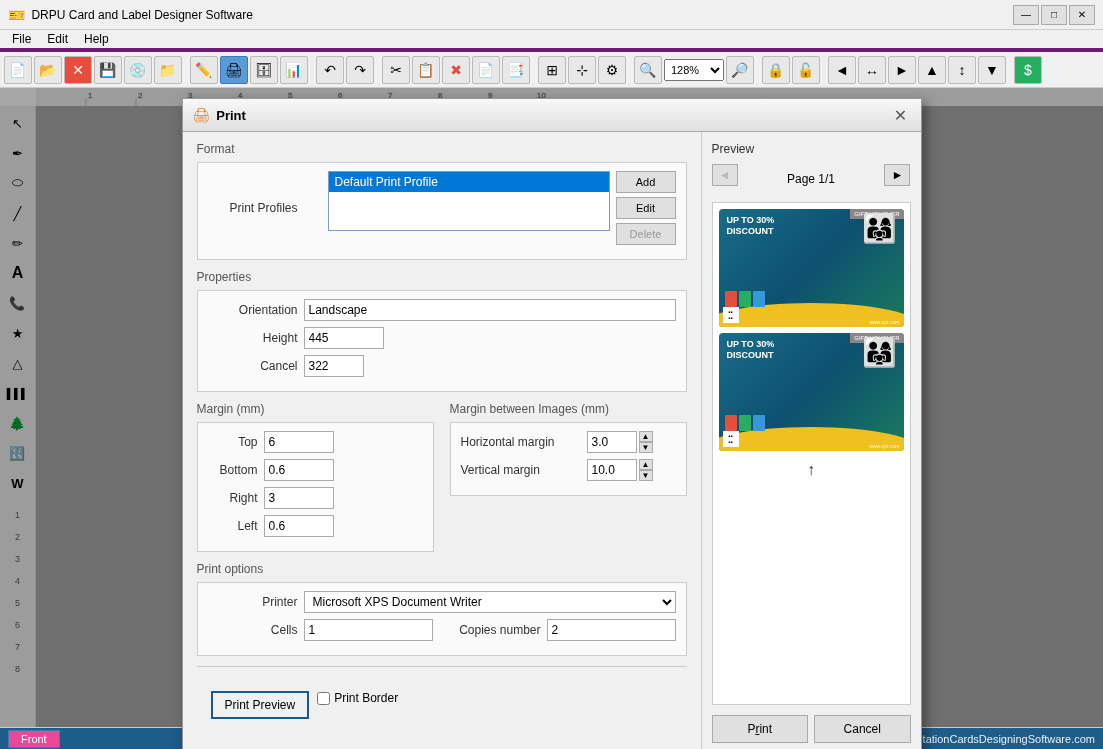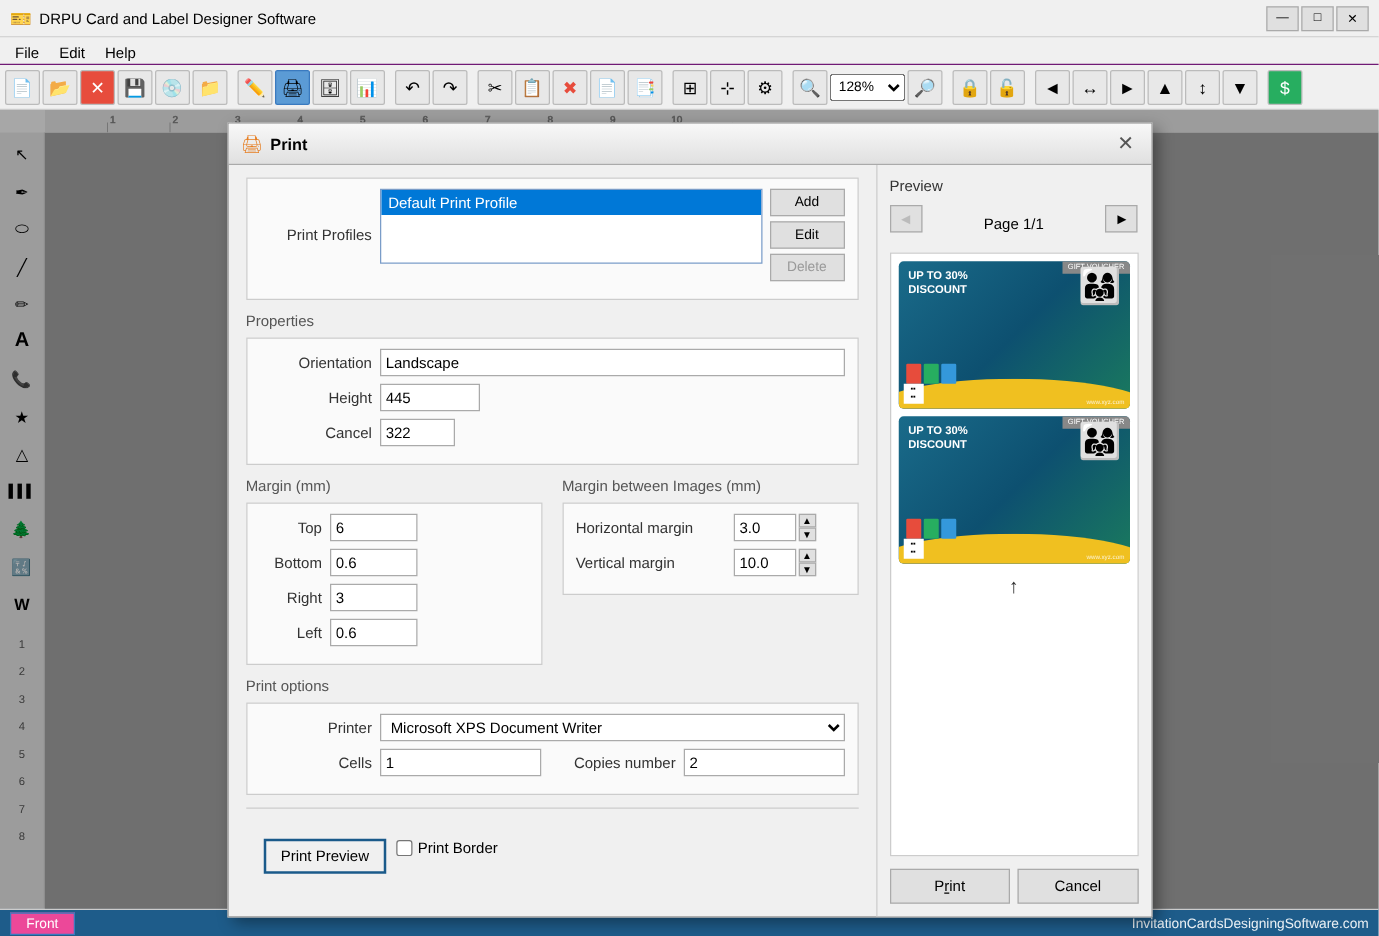--- a/index.html
+++ b/index.html
@@ -16,23 +16,23 @@
       user-select: none;
     }
     #titlebar .win-controls { display: flex; gap: 2px; }
     #titlebar .win-btn { width: 26px; height: 20px; background: #e0e0e0; border: 1px solid #aaa; display: flex; align-items: center; justify-content: center; cursor: pointer; font-size: 10px; }
 
     
     #menubar {
       background: #f0f0f0;
       height: 22px;
       display: flex;
-      align-items: flex-end;
+      align-items: center;
       padding: 0 4px;
-      border-bottom: 1px solid #701a75;
+      border-bottom: 4px solid #701a75;
     }
     #menubar span { padding: 2px 8px; cursor: pointer; font-size: 12px; }
 
     
     #toolbar {
       background: #f0f0f0;
       height: 36px;
       border-bottom: 1px solid #ccc;
       display: flex;
       align-items: center;
@@ -494,24 +494,25 @@
       <div class="dlg-title">
         <span class="icon">🖨</span>
         <span class="title">Print</span>
         <span class="dlg-close">✕</span>
       </div>
 
       <div class="dlg-body">
 
         <div class="dlg-left">
 
+          <div class="section-title">Format</div>
           <div class="section-group">
             <div class="form-row">
               <label>Print Profiles</label>
-              <div class="profiles-area" style="flex:1;">
+              <div class="profiles-area" style="flex:1;margin-left:24px;">
                 <div class="profiles-list">
                   <div class="item selected">Default Print Profile</div>
                 </div>
                 <div class="profiles-btns">
                   <button>Add</button>
                   <button>Edit</button>
                   <button disabled="">Delete</button>
                 </div>
               </div>
             </div>

